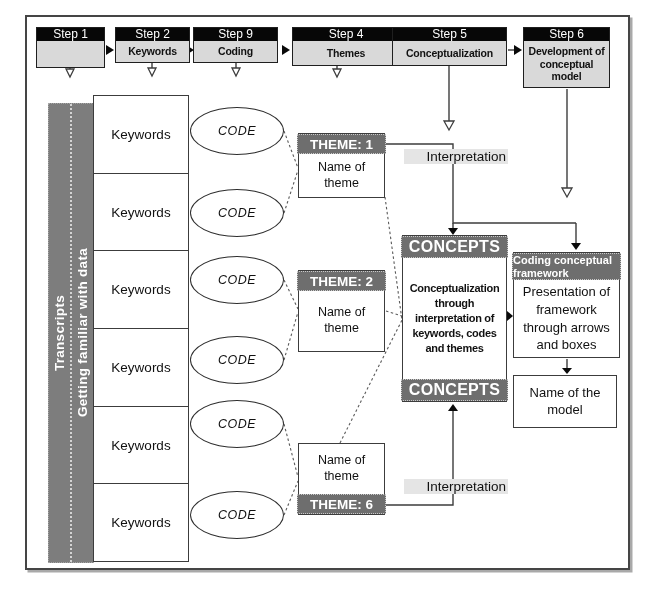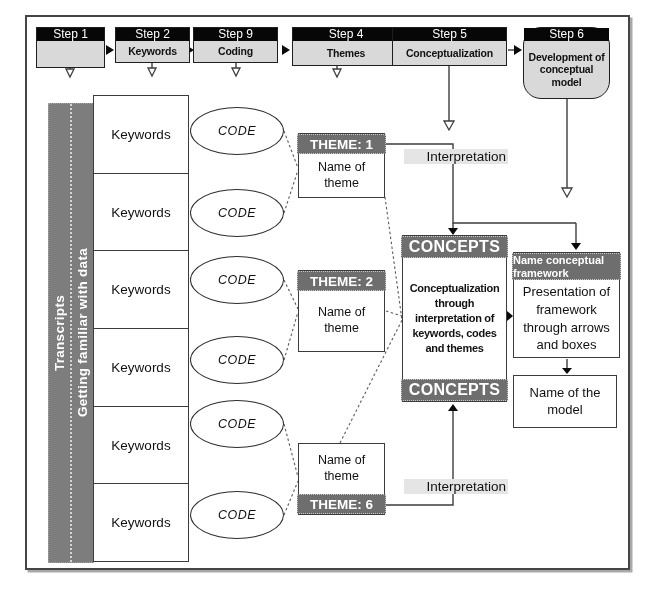--- a/index.html
+++ b/index.html
@@ -117,21 +117,21 @@
     <div class="step-b">Coding</div>
   </div>
   <div class="box step" style="left:292px;top:27px;width:108px;height:39px;">
     <div class="step-h">Step 4</div>
     <div class="step-b">Themes</div>
   </div>
   <div class="box step" style="left:392px;top:27px;width:115px;height:39px;">
     <div class="step-h">Step 5</div>
     <div class="step-b">Conceptualization</div>
   </div>
-  <div class="box step" style="left:523px;top:27px;width:87px;height:72px;border-radius:18px;">
+  <div class="box step" style="left:523px;top:27px;width:87px;height:61px;">
     <div class="step-h">Step 6</div>
     <div class="step-b">Development of conceptual model</div>
   </div>
 
   <div class="box bar" style="left:48px;top:103px;width:46px;height:460px;">
     <div class="bar-col">
       <span class="vtext">Transcripts</span>
     </div>
     <div class="bar-col">
       <span class="vtext">Getting familiar with data</span>
@@ -167,21 +167,21 @@
     <div class="ghead theme-head">THEME: 6</div>
   </div>
 
   <div class="box gbox" style="left:402px;top:235px;width:105px;height:167px;">
     <div class="ghead concepts-head">CONCEPTS</div>
     <div class="gbody concepts-body">Conceptualization through interpretation of keywords, codes and themes</div>
     <div class="ghead concepts-head">CONCEPTS</div>
   </div>
 
   <div class="box gbox" style="left:513px;top:252px;width:107px;height:106px;">
-    <div class="ghead final-head">Name conceptual framework</div>
+    <div class="ghead final-head">Coding conceptual framework</div>
     <div class="gbody" style="font-size:13px;line-height:1.35;padding:2px;">Presentation of framework through arrows and boxes</div>
   </div>
 
   <div class="box plain" style="left:513px;top:375px;width:104px;height:53px;padding:2px 14px;">Name of the model</div>
 
   <div class="floatlbl" style="left:404px;top:149px;width:100px;">Interpretation</div>
   <div class="floatlbl" style="left:404px;top:479px;width:100px;">Interpretation</div>
 </div>
 
 </body></html>

